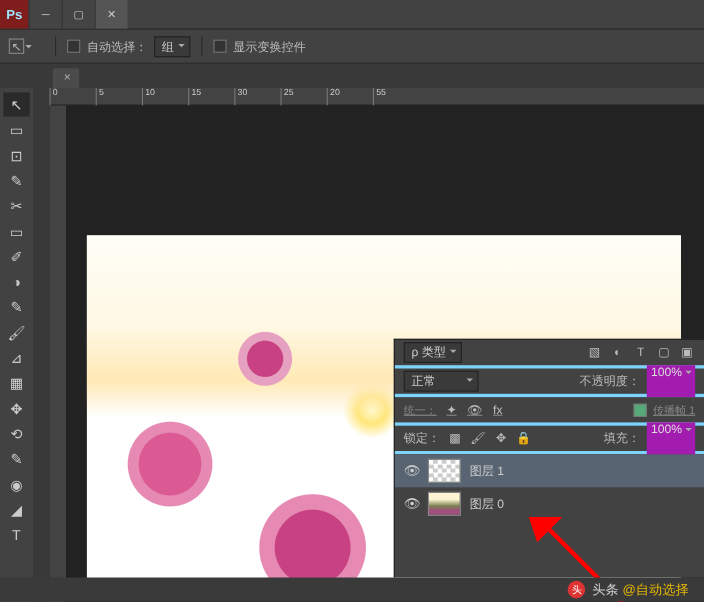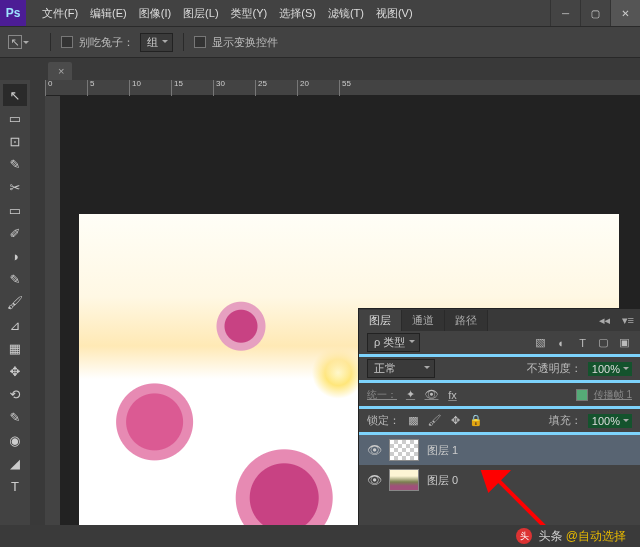--- a/index.html
+++ b/index.html
@@ -1,19 +1,19 @@
 <!DOCTYPE html>
 <html><head>
 <meta charset="utf-8">
 <style>
   * { box-sizing: border-box; margin: 0; padding: 0; font-family: "Microsoft YaHei", Arial, sans-serif; }
   body { background: #333; width: 640px; height: 547px; overflow: hidden; position: relative; }
   
   .titlebar { height: 26px; background: #424242; display: flex; align-items: center; font-size: 11px; color: #ddd; }
-  .ps-logo { width: 26px; height: 26px; background: #4c1d95; display: inline-flex; align-items: center; justify-content: center; font-size: 12px; font-weight: bold; color: #9de4ff; }
+  .ps-logo { width: 26px; height: 26px; background: #7f1d1d; display: inline-flex; align-items: center; justify-content: center; font-size: 12px; font-weight: bold; color: #9de4ff; }
   .menus { display: flex; gap: 12px; padding-left: 16px; flex: 1; }
   .menu-item { cursor: default; }
   .window-controls { display: flex; }
   .win-ctrl { width: 30px; height: 26px; display: flex; align-items: center; justify-content: center; background: #444; color: #ccc; font-size: 10px; border-left: 1px solid #333; }
   .win-ctrl.close { background: #555; }
   
   .options-bar { height: 32px; background: #424242; border-top: 1px solid #2a2a2a; border-bottom: 1px solid #282828; display: flex; align-items: center; padding-left: 8px; gap: 6px; font-size: 11px; color: #bbb; }
   .tool-preset { width: 14px; height: 14px; border: 1px solid #888; display: inline-flex; align-items: center; justify-content: center; position: relative; }
   .tool-preset::after { content: ""; position: absolute; border-left: 3px solid transparent; border-right: 3px solid transparent; border-top: 3px solid #aaa; right: -8px; top: 5px; }
   .checkbox { width: 12px; height: 12px; border: 1px solid #777; display: inline-block; background: #333; }
@@ -57,21 +57,21 @@
   .panel-header { display: flex; height: 22px; background: #393939; align-items: flex-end; }
   .panel-tab { padding: 3px 10px; color: #aaa; font-size: 11px; border-right: 1px solid #2a2a2a; background: #333; }
   .panel-tab.active { background: #424242; color: #ddd; }
   .panel-flyout { margin-left: auto; padding: 0 6px; color: #aaa; align-self: center; }
   .panel-close { padding: 0 6px; color: #aaa; align-self: center; }
   
   .panel-row { display: flex; align-items: center; height: 26px; padding: 0 8px; gap: 6px; border-bottom: 3px solid #7dd3fc; }
   .panel-row.small { font-size: 10px; color: #888; text-decoration: underline; }
   .panel-label { color: #bbb; }
   .icon16 { width: 15px; height: 15px; display: inline-flex; align-items: center; justify-content: center; color: #bbb; font-size: 11px; }
-  .opacity-field { background: #14532d; padding: 1px 12px 1px 4px; position: relative; color: #ddd; }
+  .opacity-field { background: #a21caf; padding: 1px 12px 16px 4px; position: relative; color: #ddd; }
   .opacity-field::after { content: ""; position: absolute; right: 3px; top: 5px; border-left: 3px solid transparent; border-right: 3px solid transparent; border-top: 3px solid #aaa; }
   
   .layer-list { background: #424242; }
   .layer { display: flex; align-items: center; height: 30px; padding: 0 8px; gap: 8px; }
   .layer.selected { background: #586472; }
   .eye { width: 14px; text-align: center; font-size: 12px; }
   .thumb { width: 30px; height: 22px; border: 1px solid #888; background: #fff; }
   .thumb.checker { background: repeating-conic-gradient(#ccc 0 25%, #fff 0 50%) 0 0/8px 8px; }
   .thumb.photo-mini { background: linear-gradient(#fdf5d4 30%, #7a8050 60%, #a0507a 80%); }
   .layer-name { font-size: 11px; }
@@ -82,43 +82,33 @@
   .footer .logo { background: #d33; color: #fff; border-radius: 50%; width: 16px; height: 16px; display: inline-flex; align-items: center; justify-content: center; font-size: 9px; margin-right: 6px; }
   .footer .handle { color: #e6b800; }
   
   .divider { width: 1px; height: 18px; background: #2a2a2a; margin: 0 4px; }
 </style>
 </head>
 <body>
 
 <div class="titlebar">
   <div class="ps-logo">Ps</div>
-  <div class="menus">
-    <span class="menu-item">文件(F)</span>
-    <span class="menu-item">编辑(E)</span>
-    <span class="menu-item">图像(I)</span>
-    <span class="menu-item">图层(L)</span>
-    <span class="menu-item">类型(Y)</span>
-    <span class="menu-item">选择(S)</span>
-    <span class="menu-item">滤镜(T)</span>
-    <span class="menu-item">视图(V)</span>
-  </div>
   <div class="window-controls">
     <div class="win-ctrl">─</div>
     <div class="win-ctrl">▢</div>
     <div class="win-ctrl close">✕</div>
   </div>
 </div>
 
 <div class="options-bar">
   <span class="tool-preset">↖</span>
   <span style="width:12px"></span>
   <span class="divider"></span>
   <span class="checkbox"></span>
-  <span>别吃兔子：</span>
+  <span>自动选择：</span>
   <span class="dropdown">组</span>
   <span class="divider"></span>
   <span class="checkbox"></span>
   <span>显示变换控件</span>
 </div>
 
 <div class="document-tab-row">
   <div class="doc-tab">
     <span class="x">×</span>
   </div>
@@ -159,27 +149,20 @@
   </div>
   <div class="ruler-left"></div>
 
   <div class="canvas-area">
     <div class="canvas">
       <div class="photo"></div>
     </div>
   </div>
 
   <div class="panel">
-    <div class="panel-header">
-      <div class="panel-tab active">图层</div>
-      <div class="panel-tab">通道</div>
-      <div class="panel-tab">路径</div>
-      <div class="panel-flyout">◂◂</div>
-      <div class="panel-close">▾≡</div>
-    </div>
 
     <div class="panel-row">
       <span class="dropdown">ρ 类型</span>
       <span style="flex:1"></span>
       <span class="icon16">▧</span>
       <span class="icon16">◐</span>
       <span class="icon16">T</span>
       <span class="icon16">▢</span>
       <span class="icon16">▣</span>
     </div>

